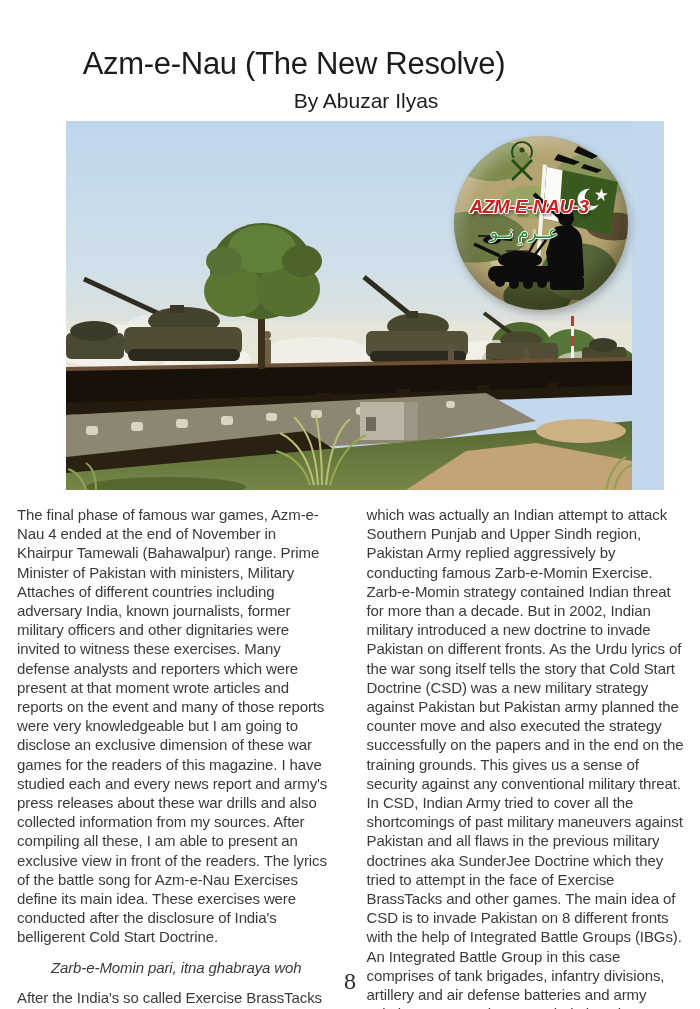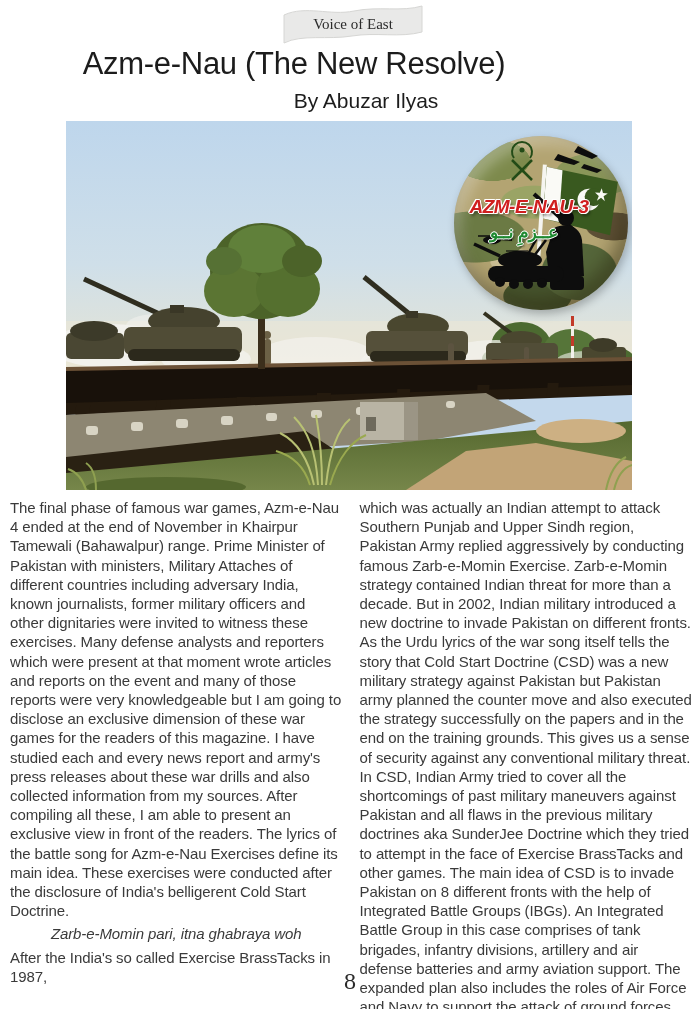--- a/index.html
+++ b/index.html
@@ -8,21 +8,21 @@
 
   
   .banner{position:absolute;left:282px;top:2px;width:142px;height:44px;}
   .page-title{position:absolute;left:0;top:46px;width:588px;text-align:center;
               font-size:31px;font-weight:500;color:#1c1c1c;letter-spacing:-.3px;}
   .byline{position:absolute;left:0;top:89px;width:700px;text-align:center;
           font-size:21px;font-weight:400;color:#1c1c1c;padding-left:16px;}
 
   
   .photo{position:absolute;left:66px;top:121px;width:566px;height:369px;
-         background:#c3d8ec;overflow:hidden;}
+         background:#c3d8ec;overflow:hidden;padding-left:32px;}
   .photo svg.scene{position:absolute;left:0;top:0;}
 
   
   .badge{position:absolute;left:388px;top:15px;width:174px;height:174px;border-radius:50%;
          background-color:#b3a472;
          background-image:
            radial-gradient(ellipse 62px 34px at 22% 14%,#7d8a4c 60%,transparent 61%),
            radial-gradient(ellipse 70px 36px at 82% 22%,#8a9659 58%,transparent 60%),
            radial-gradient(ellipse 84px 42px at 12% 58%,#6b7a44 60%,transparent 62%),
            radial-gradient(ellipse 64px 48px at 72% 78%,#55663a 58%,transparent 60%),
@@ -31,47 +31,41 @@
            radial-gradient(ellipse 44px 22px at 92% 52%,#5d4f35 62%,transparent 65%),
            radial-gradient(ellipse 40px 20px at 35% 72%,#c9bd93 60%,transparent 63%);
          box-shadow:inset -6px -12px 18px rgba(40,35,10,.45),
                     inset 6px 8px 14px rgba(255,255,255,.30),
                     2px 4px 8px rgba(0,0,0,.25);}
   .badge-title{position:absolute;left:0;top:60px;width:150px;text-align:center;
                font-size:19px;font-weight:800;font-style:italic;color:#d01f1f;letter-spacing:-.5px;
                text-shadow:-1px 0 0 #fff,1px 0 0 #fff,0 -1px 0 #fff,0 1px 0 #fff,
                            -1px -1px 0 #fff,1px 1px 0 #fff,2px 3px 3px rgba(0,0,0,.45);}
   .badge-urdu{position:absolute;left:0;top:86px;width:140px;text-align:center;
-              font-size:17px;font-weight:700;color:#1f8a31;
+              font-size:17px;font-weight:400;color:#1f8a31;
               text-shadow:-1px 0 0 #fff,1px 0 0 #fff,0 -1px 0 #fff,0 1px 0 #fff,
                           2px 2px 2px rgba(0,0,0,.4);}
   .badge svg.badge-art{position:absolute;left:0;top:0;}
 
   
   .columns{position:absolute;left:6px;top:494px;width:690px;display:flex;gap:9px;}
   .col{width:341px;font-size:15px;line-height:19.2px;color:#3a3a3a;letter-spacing:-.1px;}
-  .col p{margin:4px;}
+  .col p{margin:11px;}
   .poem{font-style:italic;text-align:center;}
   .poem div{white-space:nowrap;font-style:italic;}
 
   
   .pageno{position:absolute;left:0;top:968px;width:700px;text-align:center;
           font-family:"Liberation Serif",serif;font-size:24px;color:#2a2a2a;}
 </style>
 </head>
 <body>
 
 <div class="page">
 
-  <div class="banner">
-    <svg width="142" height="44" viewBox="0 0 142 44">
-      <path d="M2,13 C24,3 48,14 72,9 C96,4 120,10 140,4 L140,30 C118,36 94,30 70,34 C46,38 20,32 2,41 Z" fill="#e9e9e8" stroke="#d6d6d4" stroke-width="1"></path>
-      <text x="71" y="27" text-anchor="middle" font-family="Liberation Serif, serif" font-size="15" fill="#2b2b2b">Voice of East</text>
-    </svg>
-  </div>
 
   <div class="page-title">Azm-e-Nau (The New Resolve)</div>
   <div class="byline">By Abuzar Ilyas</div>
 
   <div class="photo">
     <svg class="scene" width="566" height="369" viewBox="0 0 566 369">
       <defs>
         <linearGradient id="sky" x1="0" y1="0" x2="0" y2="1">
           <stop offset="0" stop-color="#bed6ec"></stop>
           <stop offset="0.55" stop-color="#cfdfe9"></stop>

